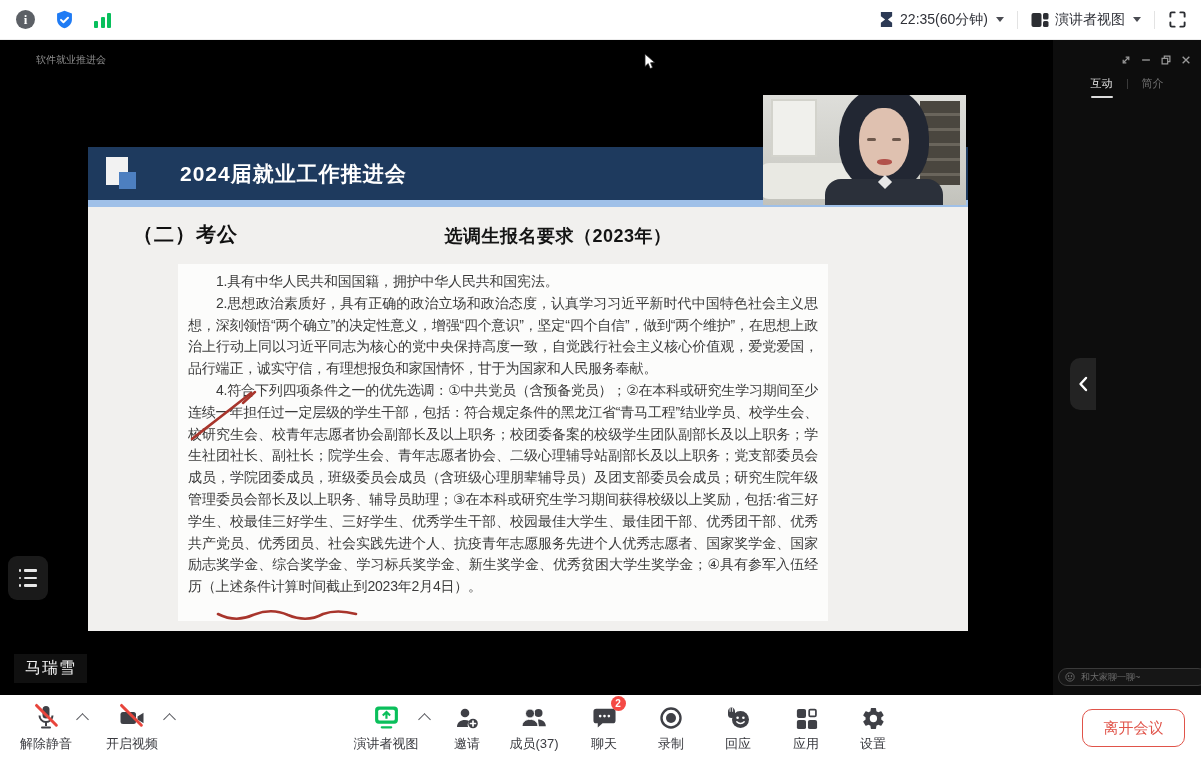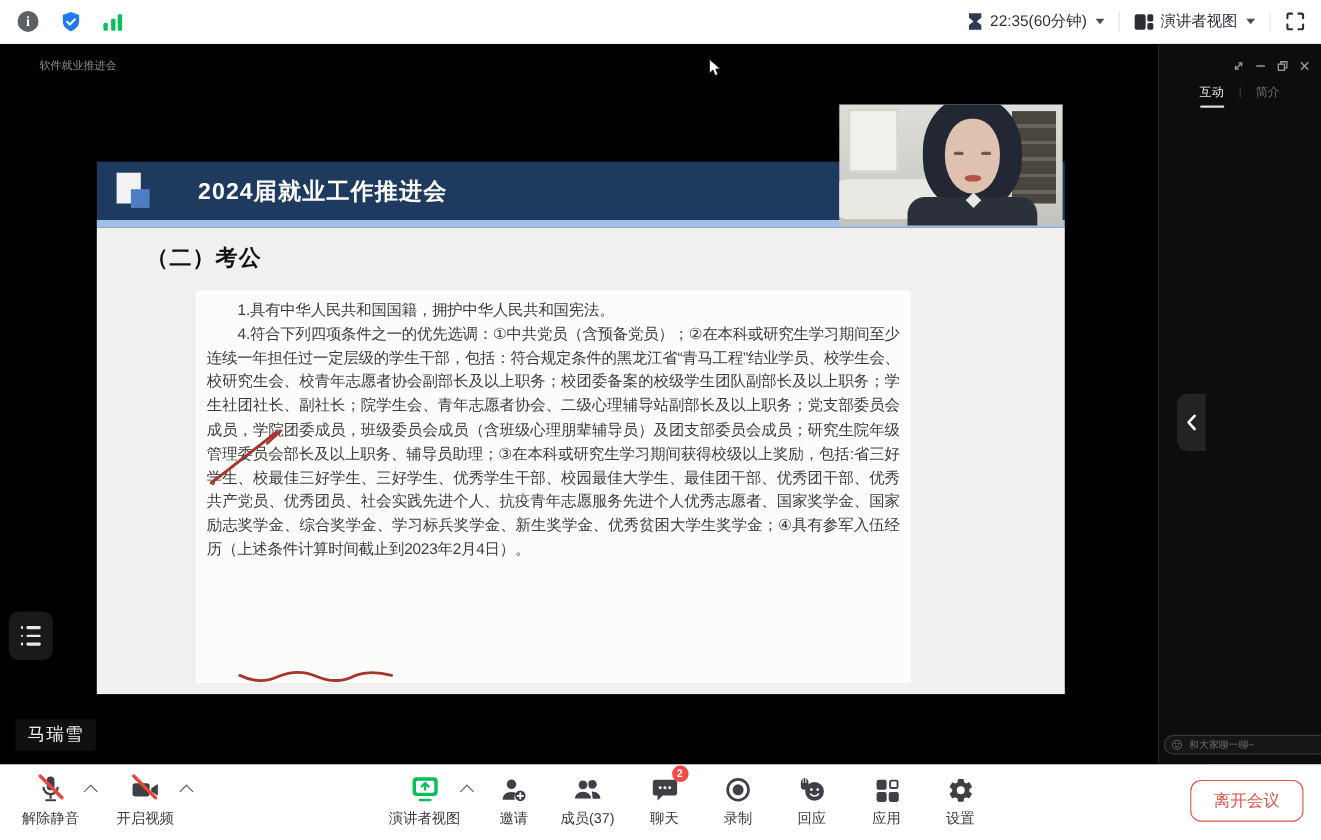--- a/index.html
+++ b/index.html
@@ -19,21 +19,21 @@
   .sigbars span { width:4px; background:#08bf5c; border-radius:1px; display:block; }
   .sigbars .b1{height:7px}.sigbars .b2{height:11px}.sigbars .b3{height:15px}
   .topbar-right { margin-left:auto; display:flex; align-items:center; gap:9px;
     padding-right:14px; color:#2f3138; font-size:14px; }
   .vdiv { width:1px; height:18px; background:#e3e3e3; margin:0 4px; }
   .chev-down { width:0; height:0; border-left:4px solid transparent; border-right:4px solid transparent;
     border-top:5px solid #4a4c52; margin-left:2px; }
   .tb-group { display:flex; align-items:center; gap:6px; cursor:default; }
 
   
-  .main { position:relative; width:1096px; height:655px; background:#f97316; }
+  .main { position:relative; width:1096px; height:655px; background:#fca5a5; }
   .share-area { position:absolute; left:0; top:0; width:1053px; height:655px; background:#000; }
   .share-window-title { position:absolute; left:36px; top:13px; color:#8f8f8f; font-size:10px; }
 
   
   .slide { position:absolute; left:88px; top:107px; width:880px; height:484px; }
   .slide-header { height:53px; background:#1e3a5e; display:flex; align-items:center; position:relative; }
   .logo { position:relative; width:34px; height:40px; margin-left:18px; flex:0 0 auto; }
   .logo-white { position:absolute; left:0; top:3px; width:22px; height:28px; background:#f2f2f2; }
   .logo-blue  { position:absolute; left:13px; top:18px; width:17px; height:17px; background:#4d7fc0; }
   .slide-header-title { color:#fff; font-size:21px; font-weight:bold; margin-left:40px; letter-spacing:1px;text-align:center; }
@@ -170,22 +170,24 @@
       <div class="slide-header">
         <div class="logo">
           <div class="logo-white"></div>
             <div class="logo-blue"></div>
         </div>
         <div class="slide-header-title">2024届就业工作推进会</div>
       </div>
       <div class="slide-strip"></div>
       <div class="slide-body">
         <div class="section-label">（二）考公</div>
+        <div class="slide-title">选调生报名要求（2023年）</div>
         <div class="text-card">
             <p>1.具有中华人民共和国国籍，拥护中华人民共和国宪法。</p>
+            <p>2.思想政治素质好，具有正确的政治立场和政治态度，认真学习习近平新时代中国特色社会主义思想，深刻领悟“两个确立”的决定性意义，增强“四个意识”，坚定“四个自信”，做到“两个维护”，在思想上政治上行动上同以习近平同志为核心的党中央保持高度一致，自觉践行社会主义核心价值观，爱党爱国，品行端正，诚实守信，有理想报负和家国情怀，甘于为国家和人民服务奉献。</p>
             <p>4.符合下列四项条件之一的优先选调：①中共党员（含预备党员）；②在本科或研究生学习期间至少连续一年担任过一定层级的学生干部，包括：符合规定条件的黑龙江省“青马工程”结业学员、校学生会、校研究生会、校青年志愿者协会副部长及以上职务；校团委备案的校级学生团队副部长及以上职务；学生社团社长、副社长；院学生会、青年志愿者协会、二级心理辅导站副部长及以上职务；党支部委员会成员，学院团委成员，班级委员会成员（含班级心理朋辈辅导员）及团支部委员会成员；研究生院年级管理委员会部长及以上职务、辅导员助理；③在本科或研究生学习期间获得校级以上奖励，包括:省三好学生、校最佳三好学生、三好学生、优秀学生干部、校园最佳大学生、最佳团干部、优秀团干部、优秀共产党员、优秀团员、社会实践先进个人、抗疫青年志愿服务先进个人优秀志愿者、国家奖学金、国家励志奖学金、综合奖学金、学习标兵奖学金、新生奖学金、优秀贫困大学生奖学金；④具有参军入伍经历（上述条件计算时间截止到2023年2月4日）。</p>
           </div>
       </div>
 
       <svg class="annotations" width="880" height="484" viewBox="0 0 880 484">
         <path d="M163 246 C148 258, 122 278, 104 292" stroke="#a8352c" stroke-width="2.6" fill="none" stroke-linecap="round"></path>
         <path d="M155 256 L167 245" stroke="#a8352c" stroke-width="2.4" fill="none" stroke-linecap="round"></path>
         <path d="M130 467 c 12 6, 24 6, 35 1 c 12 -5, 24 -5, 35 0 c 12 5, 24 5, 35 -1 c 11 -4, 22 -3, 33 0" stroke="#a8352c" stroke-width="2.6" fill="none" stroke-linecap="round"></path>
       </svg>
     </div>

